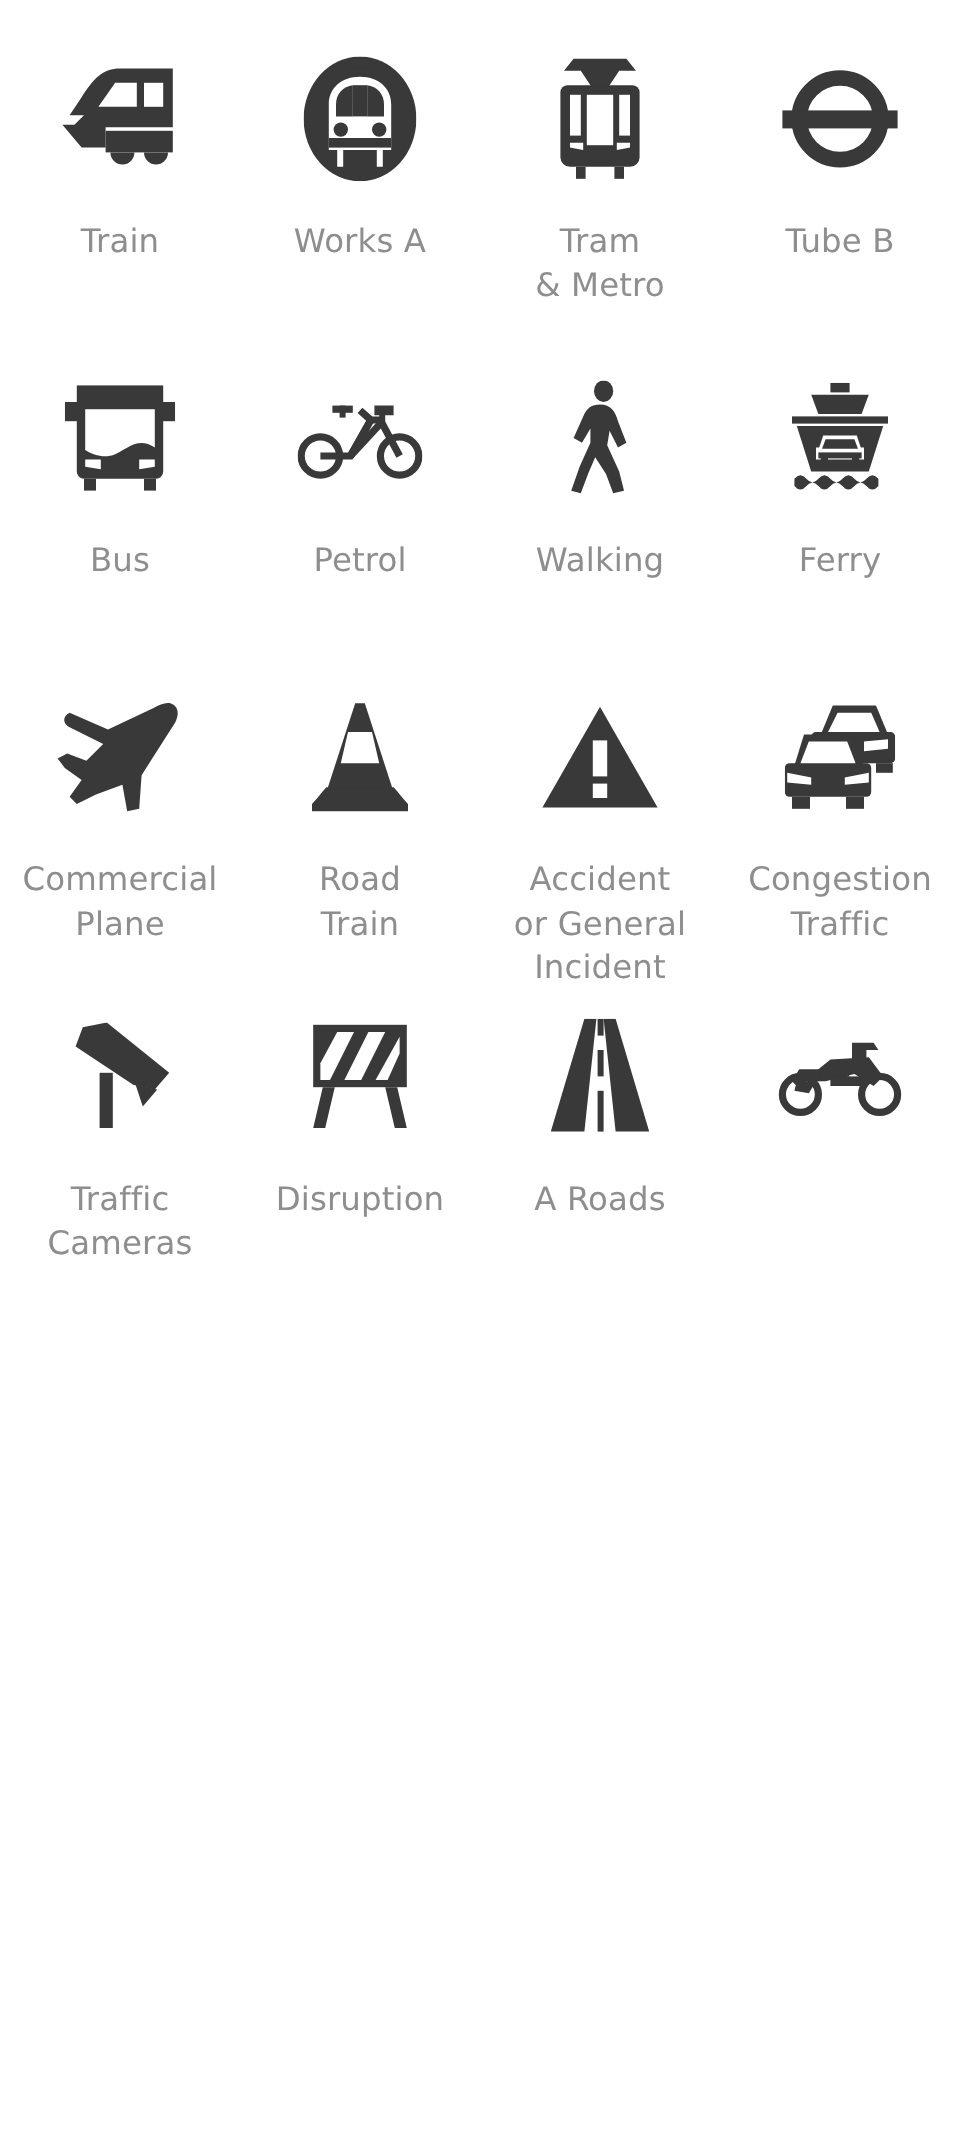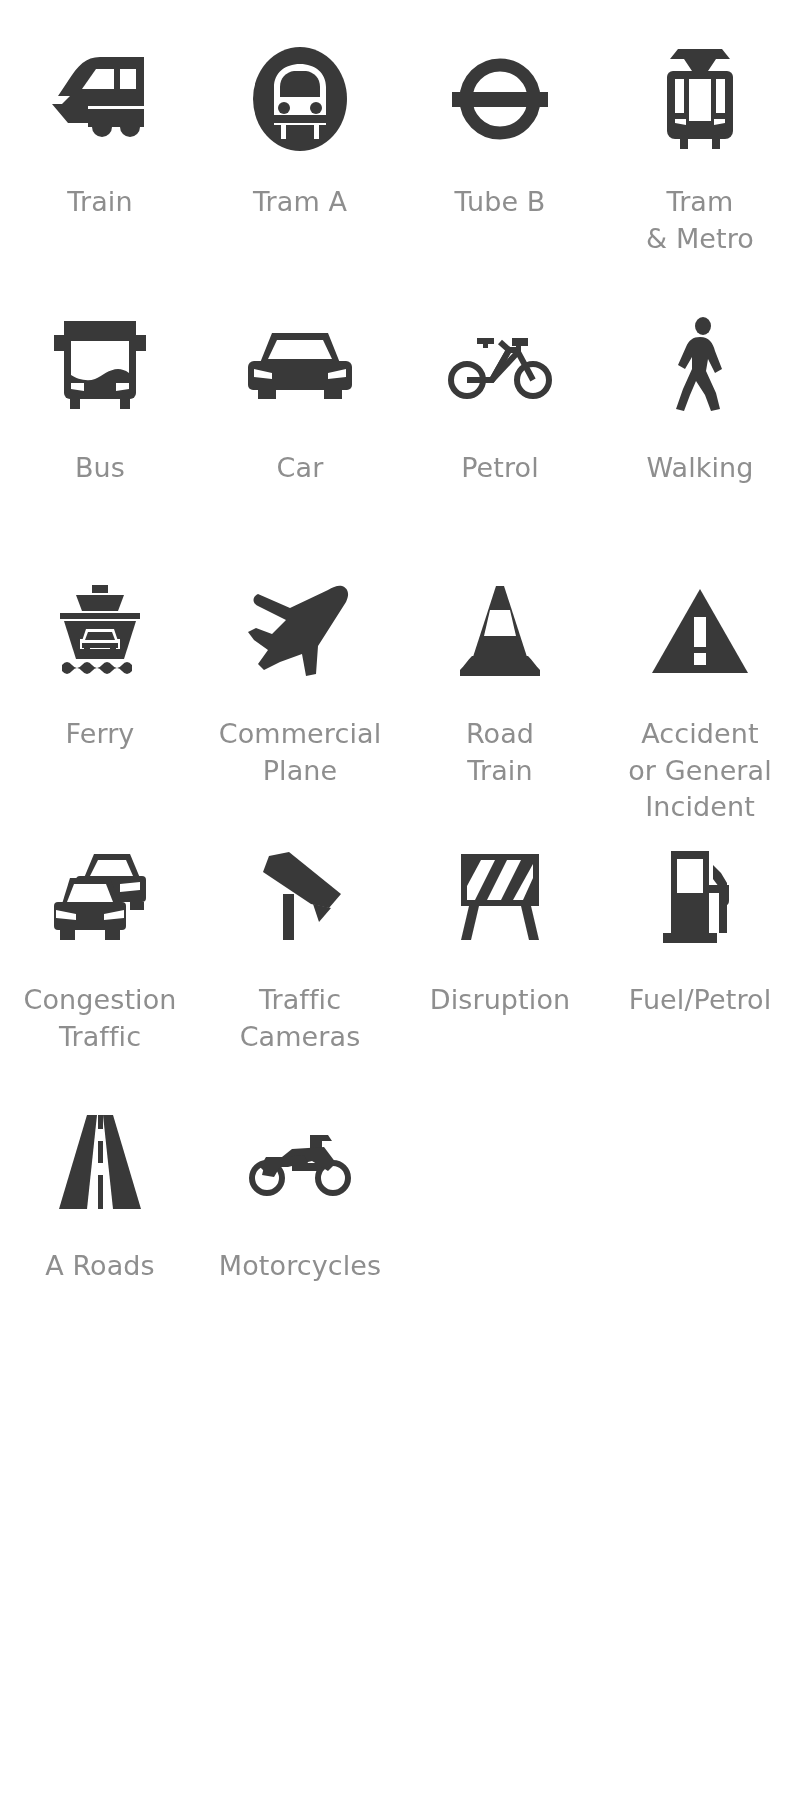--- a/index.html
+++ b/index.html
@@ -88,31 +88,21 @@
           <path d="M27 40 C27 31 33 25 41 24 L41 50 L27 50 Z"></path>
           <rect x="41" y="24" width="12" height="26"></rect>
           <path d="M53 24 C61 25 67 31 67 40 L67 50 L53 50 Z"></path>
           <rect x="40" y="9" width="14" height="6"></rect>
           <circle cx="31" cy="61" r="6"></circle>
           <circle cx="63" cy="61" r="6"></circle>
           <rect x="21" y="68" width="52" height="8"></rect>
         </g>
       </svg>
     </div>
-    <div class="cap">Tram A</div>
-  </div>
-
-  <div class="cell">
-    <div class="glyph">
-      <svg width="104" height="92" viewBox="0 0 104 92">
-        <circle cx="52" cy="46" r="34" fill="none" stroke="#393939" stroke-width="13"></circle>
-        <rect x="4" y="39" width="96" height="15" fill="#393939"></rect>
-      </svg>
-    </div>
-    <div class="cap">Tube B</div>
+    <div class="cap">Works A</div>
   </div>
 
   <div class="cell">
     <div class="glyph">
       <svg width="80" height="104" viewBox="0 0 80 104">
         <g fill="#393939">
           <path d="M18 2 L62 2 L70 12 L56 12 L44 30 L36 30 L24 12 L10 12 Z"></path>
           <path d="M13 24 h54 a6 6 0 0 1 6 6 v54 a8 8 0 0 1 -8 8 h-50 a8 8 0 0 1 -8 -8 v-54 a6 6 0 0 1 6 -6 z"></path>
           <rect x="20" y="92" width="8" height="10"></rect>
           <rect x="52" y="92" width="8" height="10"></rect>
@@ -121,20 +111,30 @@
           <rect x="15" y="32" width="9" height="34"></rect>
           <rect x="29" y="32" width="22" height="42"></rect>
           <rect x="56" y="32" width="9" height="34"></rect>
           <path d="M15 72 L26 72 L26 78 L15 76 Z"></path>
           <path d="M54 72 L65 72 L65 76 L54 78 Z"></path>
         </g>
       </svg>
     </div>
     <div class="cap">Tram
 &amp; Metro</div>
+  </div>
+
+  <div class="cell">
+    <div class="glyph">
+      <svg width="104" height="92" viewBox="0 0 104 92">
+        <circle cx="52" cy="46" r="34" fill="none" stroke="#393939" stroke-width="13"></circle>
+        <rect x="4" y="39" width="96" height="15" fill="#393939"></rect>
+      </svg>
+    </div>
+    <div class="cap">Tube B</div>
   </div>
 
   <div class="cell">
     <div class="glyph">
       <svg width="92" height="88" viewBox="0 0 92 88">
         <g fill="#393939">
           <rect x="10" y="0" width="72" height="14"></rect>
           <rect x="0" y="14" width="11" height="16"></rect>
           <rect x="81" y="14" width="11" height="16"></rect>
           <path d="M10 14 h72 v58 a6 6 0 0 1 -6 6 h-60 a6 6 0 0 1 -6 -6 z"></path>
@@ -144,38 +144,20 @@
         <g fill="#ffffff">
           <path d="M17 20 h58 v32 c-14 -10 -24 2 -34 6 c-8 3 -18 0 -24 -4 z"></path>
           <path d="M17 62 L30 62 L30 70 L17 68 Z"></path>
           <path d="M62 62 L75 62 L75 68 L62 70 Z"></path>
         </g>
       </svg>
     </div>
     <div class="cap">Bus</div>
   </div>
 
-  <div class="cell">
-    <div class="glyph">
-      <svg width="104" height="72" viewBox="0 0 104 72">
-        <g fill="#393939">
-          <path d="M24 4 L80 4 L92 34 L12 34 Z"></path>
-          <path d="M6 32 h92 a6 6 0 0 1 6 6 v18 a5 5 0 0 1 -5 5 h-94 a5 5 0 0 1 -5 -5 v-18 a6 6 0 0 1 6 -6 z"></path>
-          <rect x="10" y="60" width="18" height="10"></rect>
-          <rect x="76" y="60" width="18" height="10"></rect>
-        </g>
-        <g fill="#ffffff">
-          <path d="M29 11 L75 11 L84 30 L20 30 Z"></path>
-          <path d="M6 40 L24 44 L24 50 L6 48 Z"></path>
-          <path d="M80 44 L98 40 L98 48 L80 50 Z"></path>
-        </g>
-      </svg>
-    </div>
-    <div class="cap">Car</div>
-  </div>
 
   <div class="cell">
     <div class="glyph">
       <svg width="104" height="70" viewBox="0 0 104 70">
         <g fill="none" stroke="#393939" stroke-width="6">
           <circle cx="19" cy="50" r="16"></circle>
           <circle cx="85" cy="50" r="16"></circle>
           <path d="M19 50 L44 50 L61 20 L72 20"></path>
           <path d="M44 50 L61 20"></path>
           <path d="M44 50 L70 22 L85 50"></path>
@@ -329,35 +311,20 @@
         <g fill="#ffffff">
           <path d="M26 8 L40 8 L20 48 L12 48 L12 34 Z"></path>
           <path d="M52 8 L66 8 L46 48 L32 48 Z"></path>
           <path d="M78 12 L78 26 L68 48 L58 48 Z"></path>
         </g>
       </svg>
     </div>
     <div class="cap">Disruption</div>
   </div>
 
-  <div class="cell">
-    <div class="glyph">
-      <svg width="78" height="96" viewBox="0 0 78 96">
-        <g fill="#393939">
-          <rect x="10" y="2" width="38" height="82"></rect>
-          <rect x="2" y="84" width="54" height="10"></rect>
-          <path d="M52 16 L60 24 L66 34 L66 84 L58 84 L58 38 L52 30 Z"></path>
-          <path d="M48 36 L60 36 L60 44 L48 44 Z"></path>
-          <path d="M60 36 L68 36 L68 52 C68 58 60 58 60 52 Z"></path>
-        </g>
-        <rect x="16" y="10" width="26" height="34" fill="#ffffff"></rect>
-      </svg>
-    </div>
-    <div class="cap">Fuel/Petrol</div>
-  </div>
 
   <div class="cell">
     <div class="glyph">
       <svg width="86" height="96" viewBox="0 0 86 96">
         <g fill="#393939">
           <path d="M30 0 L40 0 L30 94 L2 94 Z"></path>
           <path d="M46 0 L56 0 L84 94 L56 94 Z"></path>
           <rect x="41" y="0" width="5" height="14"></rect>
           <rect x="41" y="26" width="5" height="22"></rect>
           <rect x="41" y="60" width="5" height="34"></rect>
@@ -376,16 +343,15 @@
         </g>
         <g fill="#393939">
           <path d="M62 8 L80 8 L84 14 L74 14 L74 22 L62 22 Z"></path>
           <path d="M44 22 L76 20 L88 36 L80 44 L64 34 L40 40 L24 40 L18 46 L12 40 L18 30 L34 30 Z"></path>
           <path d="M34 30 L56 28 L60 36 L34 40 Z"></path>
           <rect x="44" y="36" width="28" height="8"></rect>
           <path d="M16 40 L32 40 L26 50 L14 48 Z"></path>
         </g>
       </svg>
     </div>
-    <div class="cap">Motorcycles</div>
   </div>
 
 </div>
 
 </body></html>

